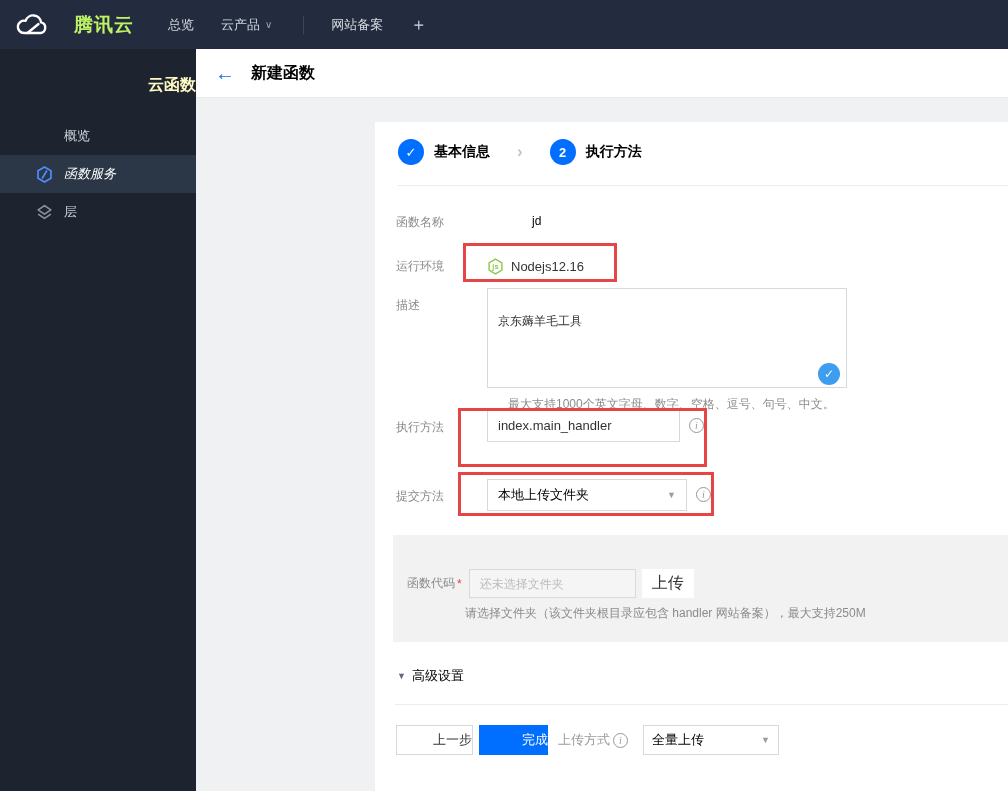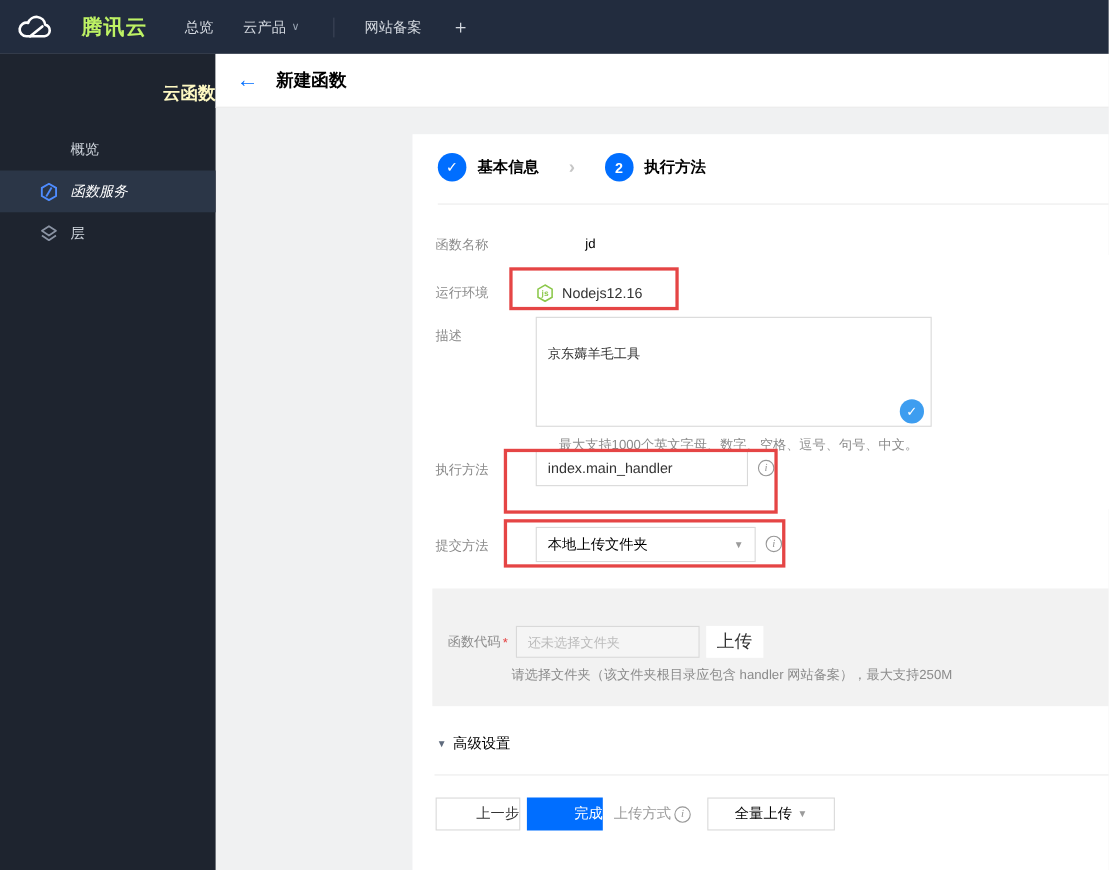--- a/index.html
+++ b/index.html
@@ -97,22 +97,22 @@
   .advanced { position:absolute; left:22px; top:545px; display:flex; align-items:center; cursor:pointer; }
   .adv-caret { font-size:9px; color:#5f6b7d; margin-right:6px; }
   .adv-label { font-size:13px; color:#000; }
 
   .footer { position:absolute; left:21px; top:603px; display:flex; align-items:center; }
   .btn { height:30px; font-family:inherit; font-size:13px; cursor:pointer;text-align:right; }
   .btn-prev { width:77px; background:#fff; border:1px solid #d9d9d9; color:#333; }
   .btn-finish { width:69px; background:#006eff; border:none; color:#fff; margin-left:6px; }
   .upmode { display:flex; align-items:center; margin-left:10px; color:#9a9a9a; font-size:13px; }
   .upmode .info-ico { margin-left:3px; }
-  .upmode-select { width:116px; height:30px; border:1px solid #d9d9d9; background:#fff; margin-left:15px;
-    display:flex; align-items:center; justify-content:space-between; padding:0 24px; cursor:pointer; font-size:13px; color:#000; }
+  .upmode-select { width:136px; height:30px; border:1px solid #d9d9d9; background:#fff; margin-left:15px;
+    display:flex; align-items:center; justify-content:space-between; padding:0 8px; cursor:pointer; font-size:13px; color:#000; }
 
   .redbox { position:absolute; border:3px solid #e54545; pointer-events:none; z-index:5; }
   .redbox1 { left:88px; top:121px; width:154px; height:39px; }
   .redbox2 { left:83px; top:286px; width:249px; height:59px; }
   .redbox3 { left:83px; top:350px; width:256px; height:44px; }
 </style>
 </head>
 <body>
 
 <div class="stage">

